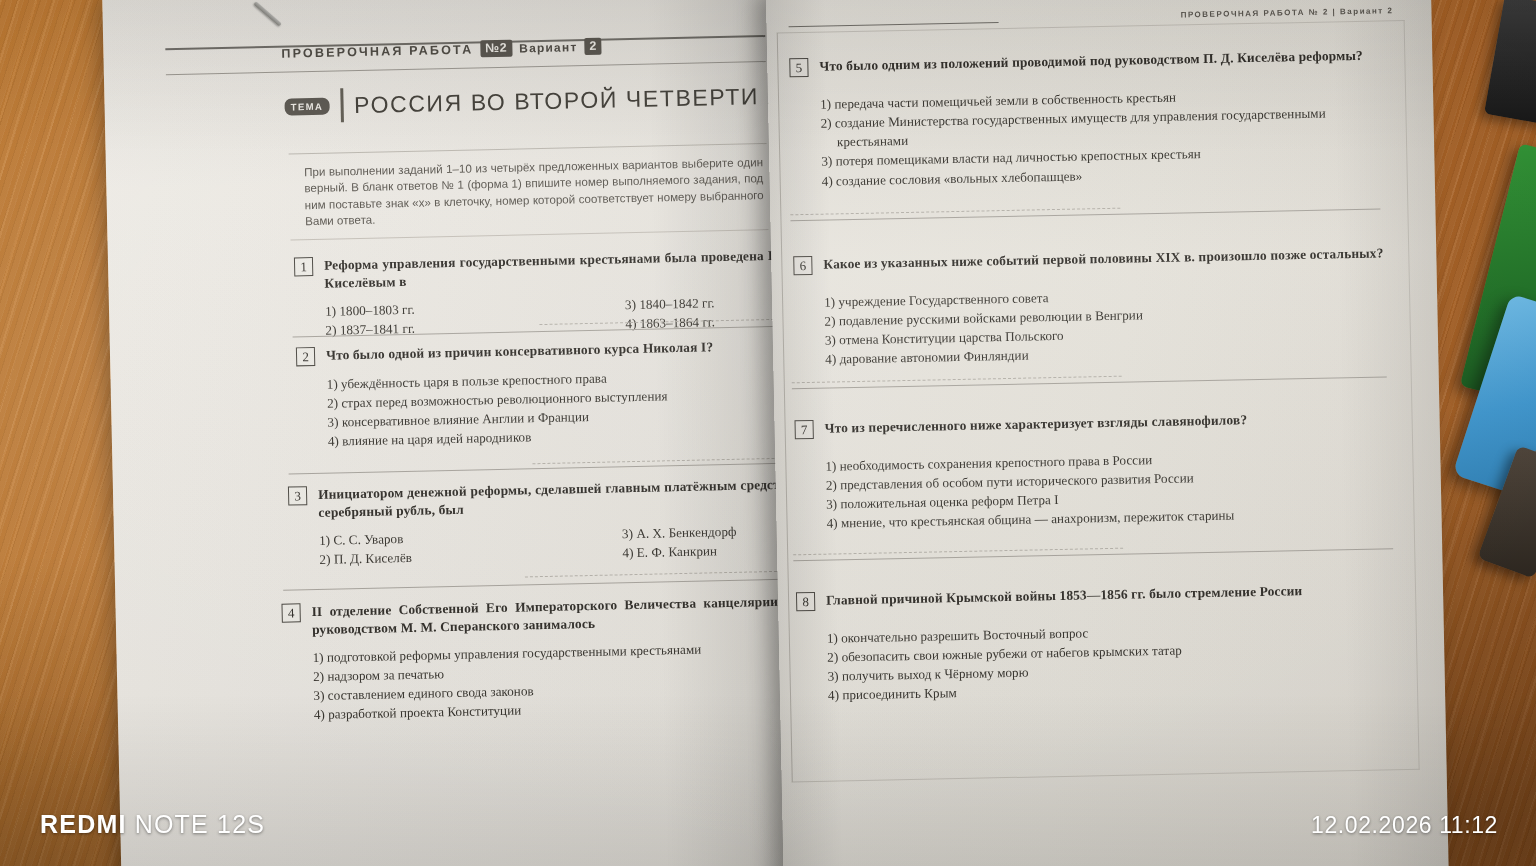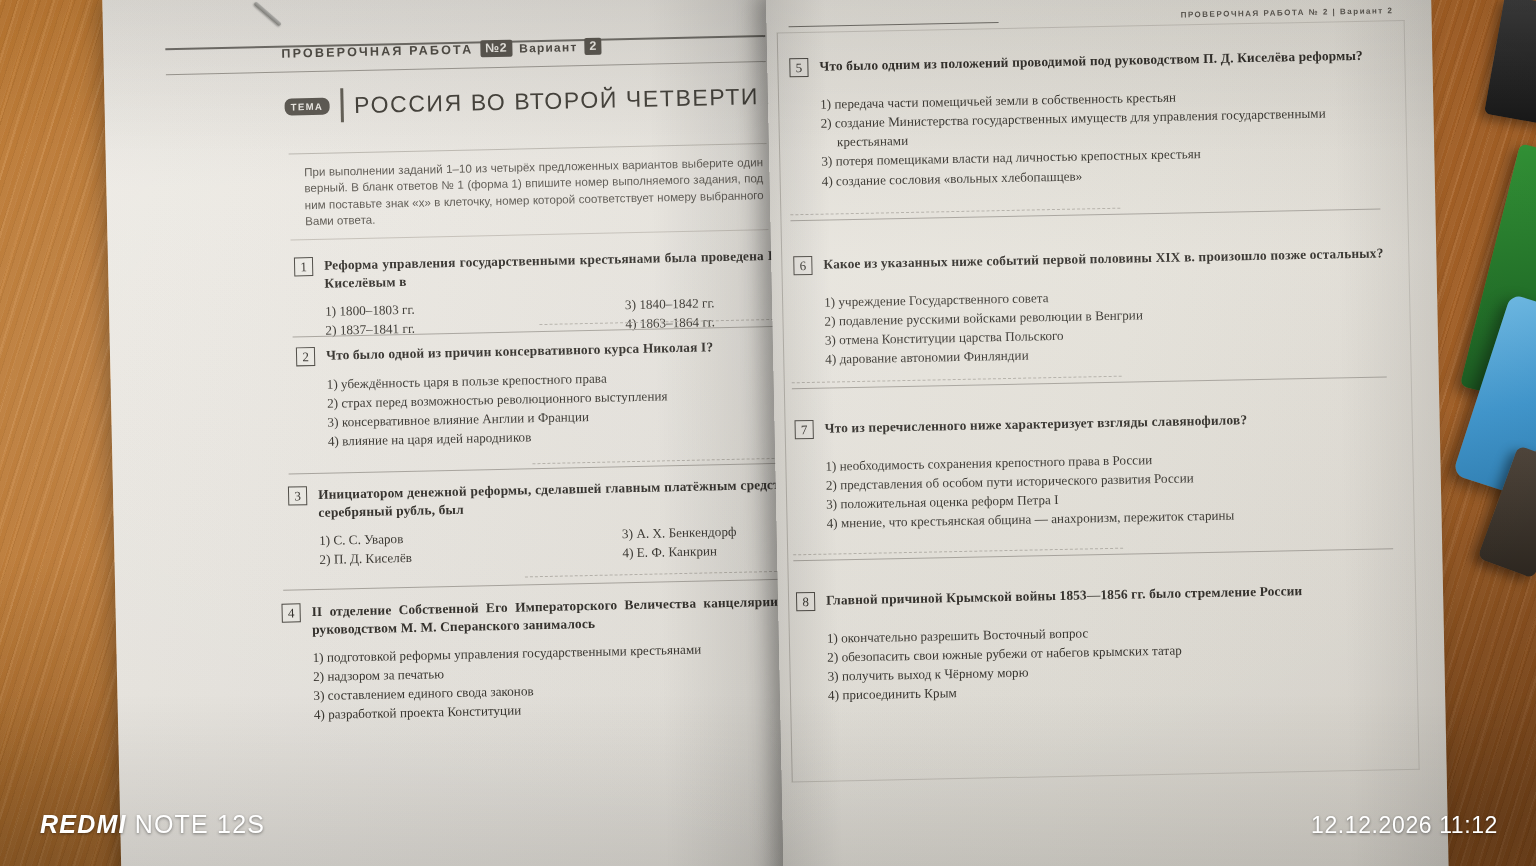--- a/index.html
+++ b/index.html
@@ -215,21 +215,21 @@
     border:1px solid #c6c2ba; border-left:1px solid #b6b2aa;
   }
 
   
   #wm-model{
     position:absolute; left:40px; top:810px;
     font-family:"Liberation Sans", sans-serif;
     font-size:25px; letter-spacing:1.2px; color:#ffffff;
     text-shadow:0 1px 3px rgba(0,0,0,.45);
   }
-  #wm-model .b{ font-weight:700;font-style:italic; }
+  #wm-model .b{ font-weight:700; }
   #wm-model .l{ font-weight:300; }
   #wm-time{
     position:absolute; right:38px; top:812px;
     font-family:"Liberation Sans", sans-serif;
     font-size:23px; letter-spacing:.6px; color:#ffffff;
     text-shadow:0 1px 3px rgba(0,0,0,.45);
     white-space:nowrap;
   }
 
   
@@ -421,13 +421,13 @@
 
   </div>
   <div class="page-shade"></div>
 </div>
 
 <div id="photo-cast"></div>
 
 <div id="wm-model">
   <span class="b">REDMI</span><span> </span><span class="l">NOTE 12S</span>
 </div>
-<div id="wm-time">12.12.2026  11:12</div>
+<div id="wm-time">12.02.2026  11:12</div>
 
 </body></html>

